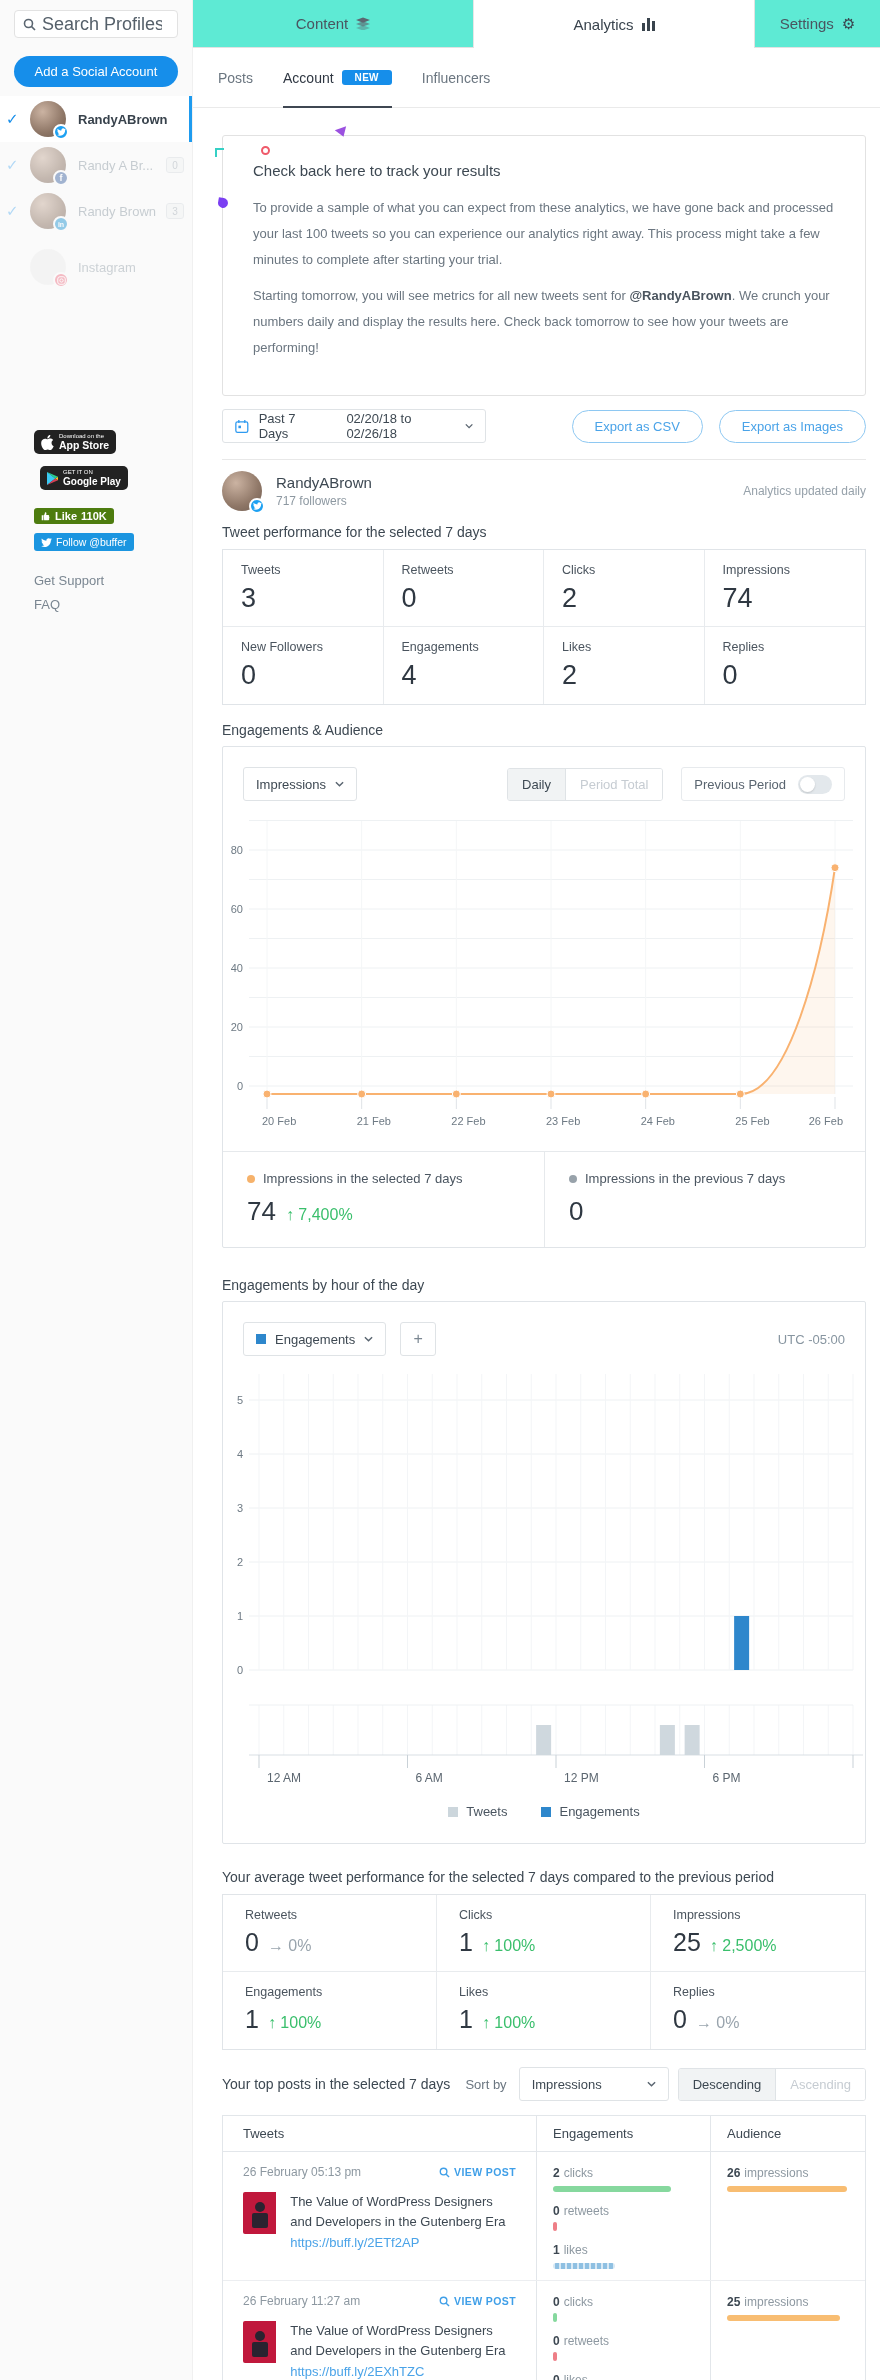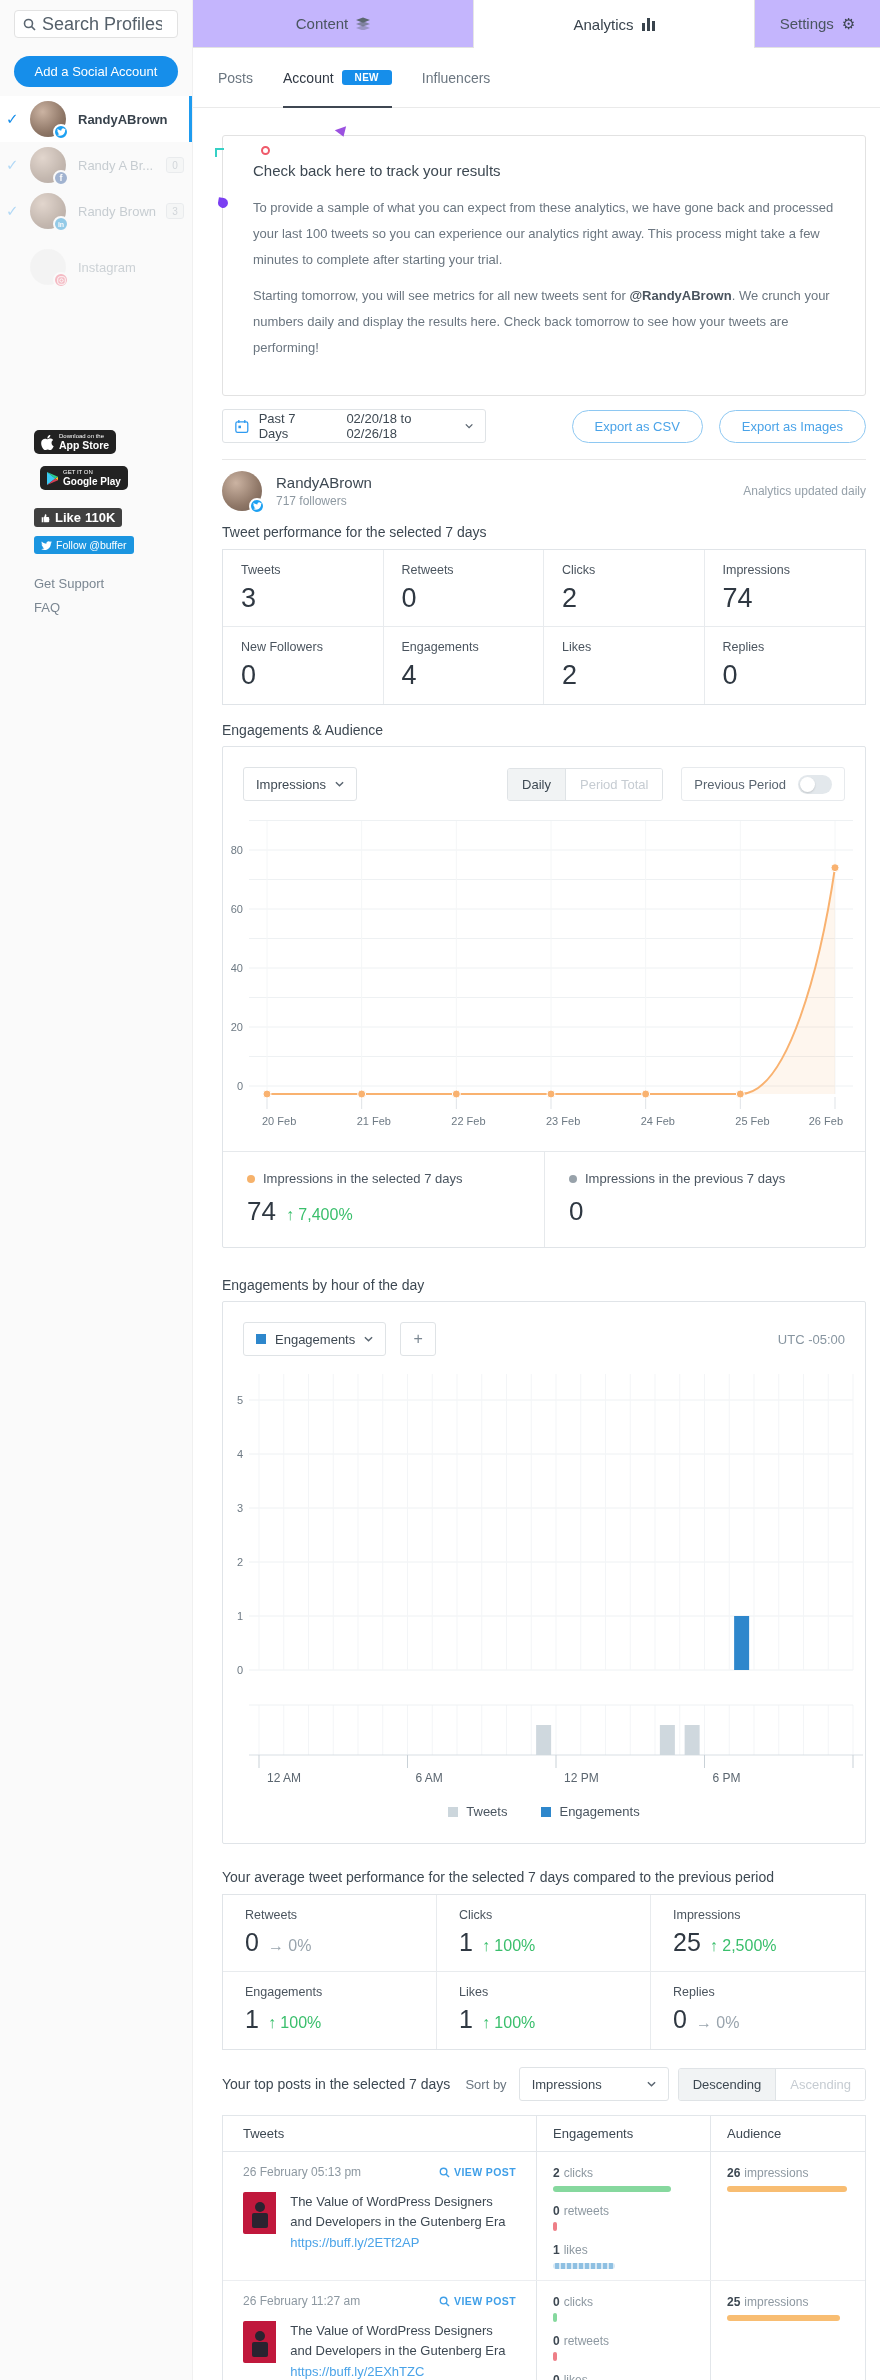--- a/index.html
+++ b/index.html
@@ -29,27 +29,27 @@
   .netbadge.li { background:#2e9bd6; }
   .netbadge.ig { background:#ee6e82; }
   .pname { margin-left:12px; font-size:13px; color:#94a0a9; white-space:nowrap; overflow:hidden; flex:1; }
   .prow.selected .pname { color:#38424c; font-weight:bold; }
   .pbadge { min-width:18px; height:16px; border:1px solid #d9dee2; border-radius:3px; background:#f2f3f4; color:#aab3ba; font-size:10px; display:flex; align-items:center; justify-content:center; padding:0 3px; }
   .store { position:absolute; left:34px; top:430px; width:130px; }
   .badge-dark { background:#222; color:#fff; border-radius:5px; display:flex; align-items:center; gap:5px; padding:3px 7px; width:max-content; }
   .badge-dark .b1 { font-size:6px; line-height:7px; }
   .badge-dark .b2 { font-size:10.5px; font-weight:bold; line-height:11px; }
   .gplay { margin-top:12px; margin-left:6px; }
-  .fb-like { margin-top:18px; background:#404040; color:#fff; border-radius:3px; display:flex; align-items:center; gap:4px; font-size:13px; font-weight:bold; padding:2px 7px; width:max-content; }
+  .fb-like { margin-top:18px; background:#4d7c0f; color:#fff; border-radius:3px; display:flex; align-items:center; gap:4px; font-size:11px; font-weight:bold; padding:2px 7px; width:max-content; }
   .tw-follow { margin-top:9px; background:#1b95e0; color:#fff; border-radius:3px; display:flex; align-items:center; gap:4px; font-size:10.5px; padding:3px 7px; width:max-content; }
   .support { margin-top:22px; font-size:13px; color:#7a8691; }
   .faq { margin-top:9px; font-size:13px; color:#7a8691; }
 
   
-  .topbar { position:absolute; left:193px; top:0; width:687px; height:48px; background:#c4b5fd; border-bottom:1px solid #e2e2e2; display:flex; }
+  .topbar { position:absolute; left:193px; top:0; width:687px; height:48px; background:#5eead4; border-bottom:1px solid #e2e2e2; display:flex; }
   .tab { display:flex; align-items:center; justify-content:center; gap:8px; font-size:15px; color:#4a5560; cursor:pointer; }
   .tab-content { width:281px; border-right:1px solid #e6e6e6; }
   .tab-analytics { width:281px; background:#fff; height:49px; border-right:1px solid #e2e2e2; color:#39434d; }
   .tab-settings { flex:1; }
   .gear { font-size:15px; color:#39434d; }
 
   
   .subnav { position:absolute; left:193px; top:48px; width:687px; height:60px; border-bottom:1px solid #eaeaea; display:flex; align-items:center; padding-left:25px; gap:30px; background:#fff; }
   .subtab { font-size:14px; color:#6b7680; cursor:pointer; position:relative; height:60px; display:flex; align-items:center; gap:8px; }
   .subtab.active { color:#2f3742; }

